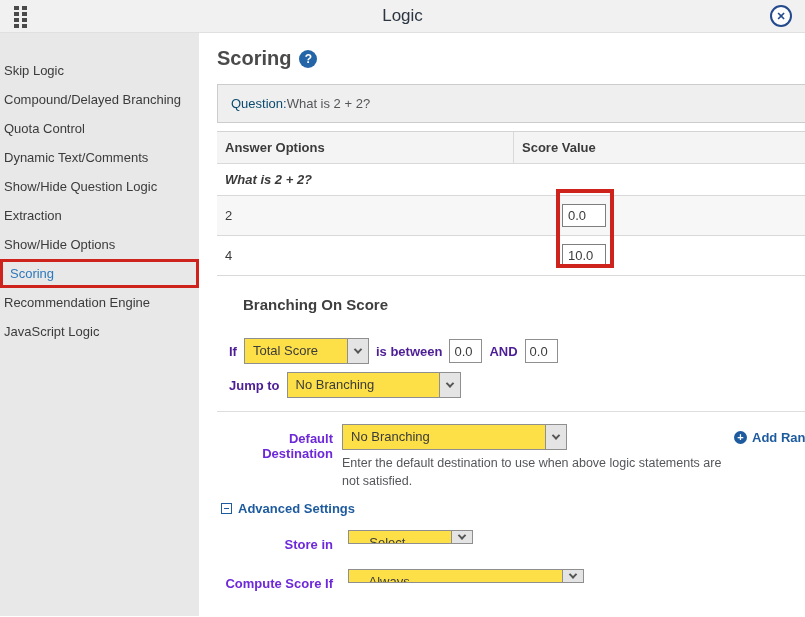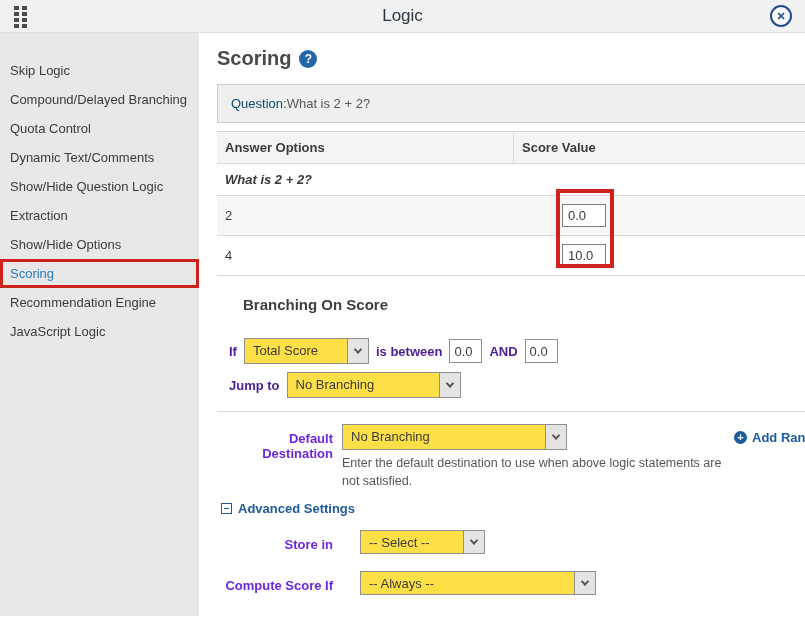--- a/index.html
+++ b/index.html
@@ -14,21 +14,21 @@
   .drag-handle i { background:#4a4a4a; display:block; }
   .header-title { flex:1; text-align:center; font-weight:normal; font-size:17px; color:#2b3642; }
   .close-btn { position:absolute; right:13px; top:5px; width:22px; height:22px;
     border:2px solid #234a8c; border-radius:50%; background:#fdfdfd; color:#234a8c;
     display:flex; align-items:center; justify-content:center;
     font-size:11px; font-weight:bold; cursor:pointer; }
 
   
   .layout { display:flex; height:583px; }
   .sidebar { width:199px; background:#e8e8e8; padding-top:23px; flex:none; }
-  .side-item { padding:7px 10px; font-size:13px; color:#3b3b3b; cursor:pointer; }
+  .side-item { padding:7px 4px; font-size:13px; color:#3b3b3b; cursor:pointer; }
   .side-item.active { color:#2d79bd; border:3px solid #cd231c; padding:4px 7px; }
   .main { flex:1; background:#fff; padding:12px 17px 0 18px; position:relative; }
 
   
   .page-title { display:flex; align-items:center; gap:8px;
     font-size:20px; font-weight:bold; color:#4a4a4a; margin:2px 0 14px; }
   .help-icon { width:18px; height:18px; border-radius:50%; background:#2465a8;
     color:#fff; font-size:12px; font-weight:bold; display:inline-flex;
     align-items:center; justify-content:center; cursor:pointer; }
 
@@ -85,21 +85,21 @@
     font-size:11px; font-weight:bold; display:inline-flex; align-items:center;
     justify-content:center; line-height:1; }
 
   .adv-toggle { display:flex; align-items:center; gap:6px; margin:11px 0 0 4px;
     color:#1d5b9e; font-size:13px; font-weight:bold; cursor:pointer; }
   .minus-box { width:11px; height:11px; border:1px solid #1d5b9e; position:relative; }
   .minus-box::after { content:""; position:absolute; left:2px; right:2px; top:4px;
     border-top:1px solid #1d5b9e; }
 
   .adv-row { display:flex; margin-top:14px; }
-  .adv-row .selectbox { margin-left:27px; height:24px; }
+  .adv-row .selectbox { margin-left:15px; height:14px; }
   .w-total { width:125px; }
   .w-jump { width:174px; }
   .w-dd { width:225px; }
   .w-store { width:125px; }
   .w-compute { width:236px; }
 </style>
 </head>
 <body>
 
 <div class="header">

